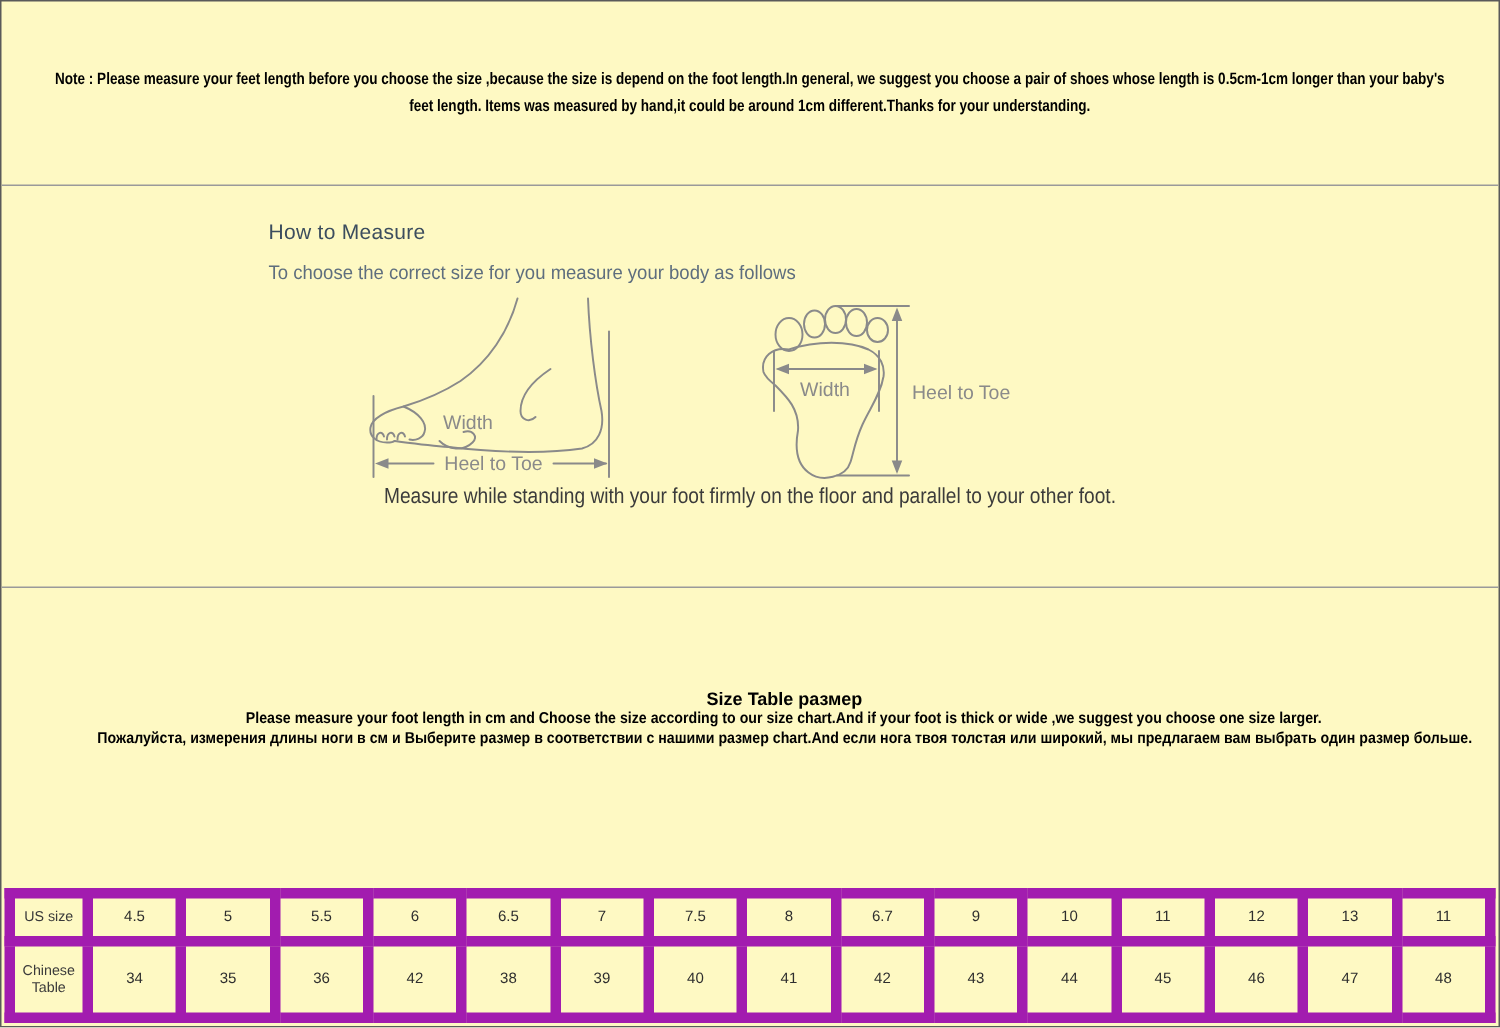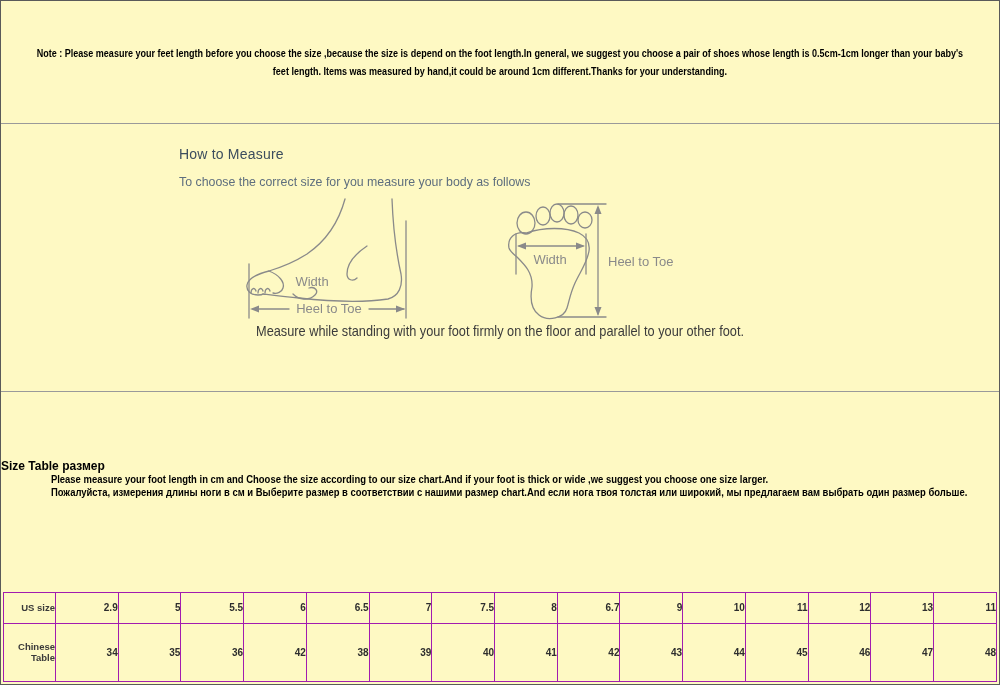--- a/index.html
+++ b/index.html
@@ -38,36 +38,36 @@
   .diagram.top  { left:495px; }
   .diagram text { font-family:"Liberation Sans", sans-serif; fill:#8a8a8a; font-size:13px; }
   .measure-caption {
     position:absolute; top:199px; left:0; right:0; text-align:center;
     font-size:14.5px; color:#3b3b3b; white-space:nowrap;
     transform:scaleX(0.88); transform-origin:50% 50%;
   }
   
   .sizetext-section {
     position:absolute; top:391px; left:0; right:0; height:201px;
-    display:flex; flex-direction:column; justify-content:center; 
-    padding-bottom:28px; box-sizing:border-box;
+    display:flex; flex-direction:column; justify-content:center; align-items:center;
+    padding-bottom:28px; box-sizing:border-box;padding-left:46px;
   }
   .sizetext-title { font-weight:bold; font-size:12px; line-height:14px; white-space:nowrap; }
   .sizetext-line {
     font-weight:bold; font-size:10.5px; line-height:13px; white-space:nowrap;
     transform:scaleX(0.9); transform-origin:50% 50%;
   }
   
   .table-wrap { position:absolute; left:2px; right:2px; top:591px; height:90px; }
   table.size-table {
     width:100%; height:100%; border-collapse:collapse; table-layout:fixed;
   }
   table.size-table td {
-    border:1px solid #a21caf; text-align:right; vertical-align:middle;
-    font-size:10px; color:#2e2e2e; padding:0; overflow:hidden;font-weight:bold;
+    border:7px solid #a21caf; text-align:center; vertical-align:middle;
+    font-size:10px; color:#2e2e2e; padding:0; overflow:hidden;
   }
   table.size-table td.row-label { font-size:9.5px; color:#3a3a3a; }
 </style>
 </head>
 <body>
 
 <div class="page">
 
   <div class="note-section">
     <div class="note-line">Note : Please measure your feet length before you choose the size ,because the size is depend on the foot length.In general, we suggest you choose a pair of shoes whose length is 0.5cm-1cm longer than your baby's</div>
@@ -150,21 +150,21 @@
   </div>
 
   <div class="table-wrap">
     <table class="size-table">
       <colgroup>
         <col style="width:52px">
       </colgroup>
       <tbody>
           <tr>
             <td class="row-label">US size</td>
-            <td>2.9</td>
+            <td>4.5</td>
             <td>5</td>
             <td>5.5</td>
             <td>6</td>
             <td>6.5</td>
             <td>7</td>
             <td>7.5</td>
             <td>8</td>
             <td>6.7</td>
             <td>9</td>
             <td>10</td>

